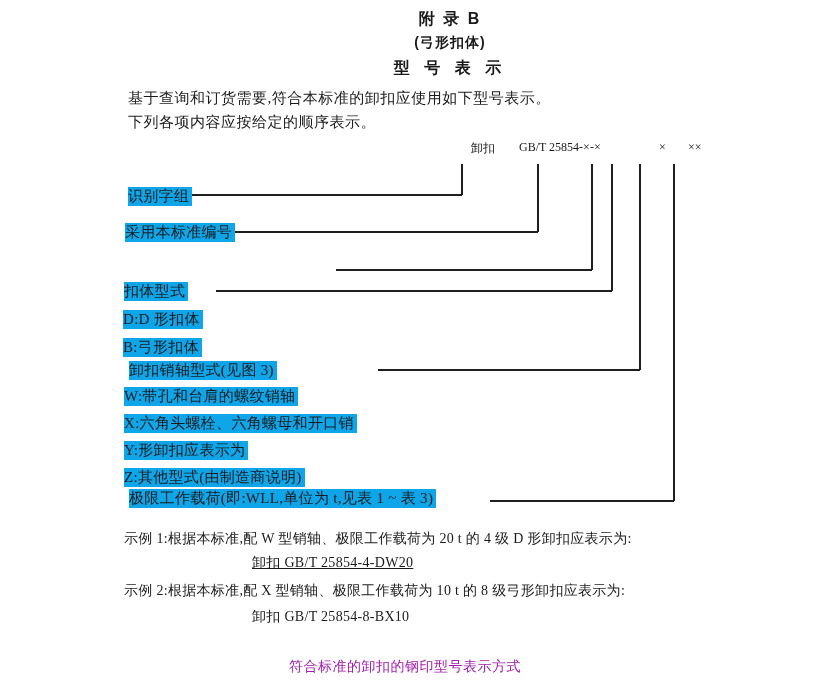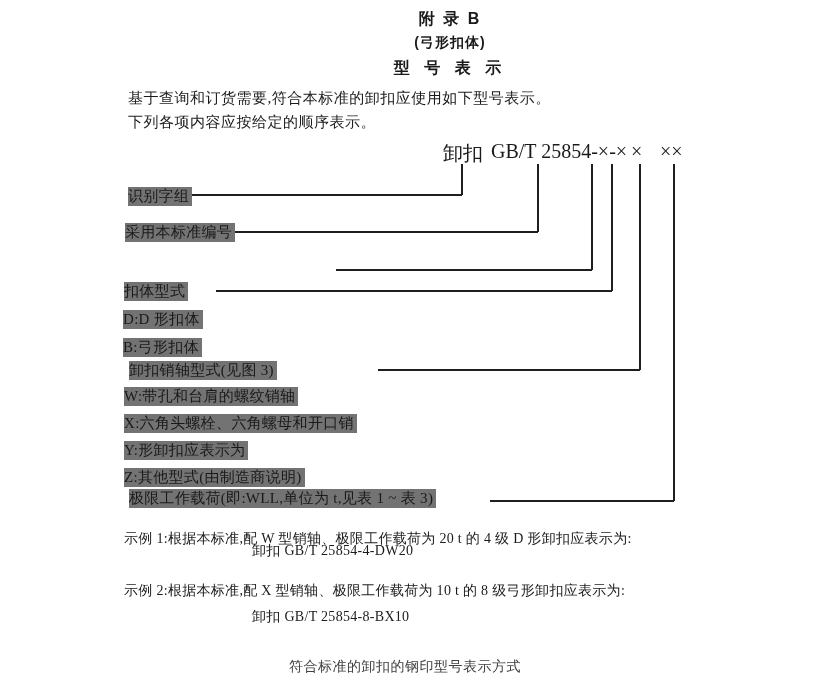--- a/index.html
+++ b/index.html
@@ -8,26 +8,26 @@
     width:837px;height:694px;
     background:#ffffff;
     font-family:"Liberation Serif","DejaVu Serif",serif;
     color:#1a1a1a;
     overflow:hidden;
   }
   .abs{position:absolute;white-space:nowrap;}
   .h1{font-family:"Liberation Sans","DejaVu Sans",sans-serif;font-weight:bold;font-size:16px;letter-spacing:2px;}
   .h2{font-family:"Liberation Sans","DejaVu Sans",sans-serif;font-weight:bold;font-size:14px;letter-spacing:1px;}
   .body-text{font-size:15px;letter-spacing:0.5px;}
-  .model-text{font-size:20px;font-weight:500;}
-  .label-text{font-size:15px;letter-spacing:0.3px;background:#737373;padding-right:3px;}
+  .model-text{font-size:12px;font-weight:500;margin-left:28px;}
+  .label-text{font-size:15px;letter-spacing:0.3px;background:#0ea5e9;padding-right:3px;}
   .example-text{font-size:14px;letter-spacing:0.3px;}
   .vline{position:absolute;width:1.5px;background:#1f1f1f;}
   .hline{position:absolute;height:1.5px;background:#1f1f1f;}
-  .caption{font-size:14px;color:#404040;letter-spacing:0.5px;}
+  .caption{font-size:14px;color:#a21caf;letter-spacing:0.5px;}
 </style>
 </head>
 <body>
 
 <div class="page">
 
   <div class="abs h1" style="left:450px;top:9px;transform:translateX(-50%);">附  录  B</div>
   <div class="abs h2" style="left:450px;top:34px;transform:translateX(-50%);">(弓形扣体)</div>
   <div class="abs h1" style="left:450px;top:58px;transform:translateX(-50%);letter-spacing:5px;text-align:right;">型 号 表 示</div>
 
@@ -59,19 +59,19 @@
   <div class="abs label-text" style="left:123px;top:310px;">D:D 形扣体</div>
   <div class="abs label-text" style="left:123px;top:338px;">B:弓形扣体</div>
   <div class="abs label-text" style="left:129px;top:361px;">卸扣销轴型式(见图 3)</div>
   <div class="abs label-text" style="left:124px;top:387px;">W:带孔和台肩的螺纹销轴</div>
   <div class="abs label-text" style="left:124px;top:414px;">X:六角头螺栓、六角螺母和开口销</div>
   <div class="abs label-text" style="left:124px;top:441px;">Y:形卸扣应表示为</div>
   <div class="abs label-text" style="left:124px;top:468px;">Z:其他型式(由制造商说明)</div>
   <div class="abs label-text" style="left:129px;top:489px;">极限工作载荷(即:WLL,单位为 t,见表 1 ~ 表 3)</div>
 
   <div class="abs example-text" style="left:124px;top:530px;">示例 1:根据本标准,配 W 型销轴、极限工作载荷为 20 t 的 4 级 D 形卸扣应表示为:</div>
-  <div class="abs example-text" style="left:252px;top:542px;">卸扣 GB/T 25854-4-DW20</div>
+  <div class="abs example-text" style="left:252px;top:554px;text-decoration:underline;">卸扣 GB/T 25854-4-DW20</div>
   <div class="abs example-text" style="left:124px;top:582px;">示例 2:根据本标准,配 X 型销轴、极限工作载荷为 10 t 的 8 级弓形卸扣应表示为:</div>
   <div class="abs example-text" style="left:252px;top:608px;">卸扣 GB/T 25854-8-BX10</div>
 
   <div class="abs caption" style="left:405px;top:658px;transform:translateX(-50%);">符合标准的卸扣的钢印型号表示方式</div>
 
 </div>
 
 </body></html>

